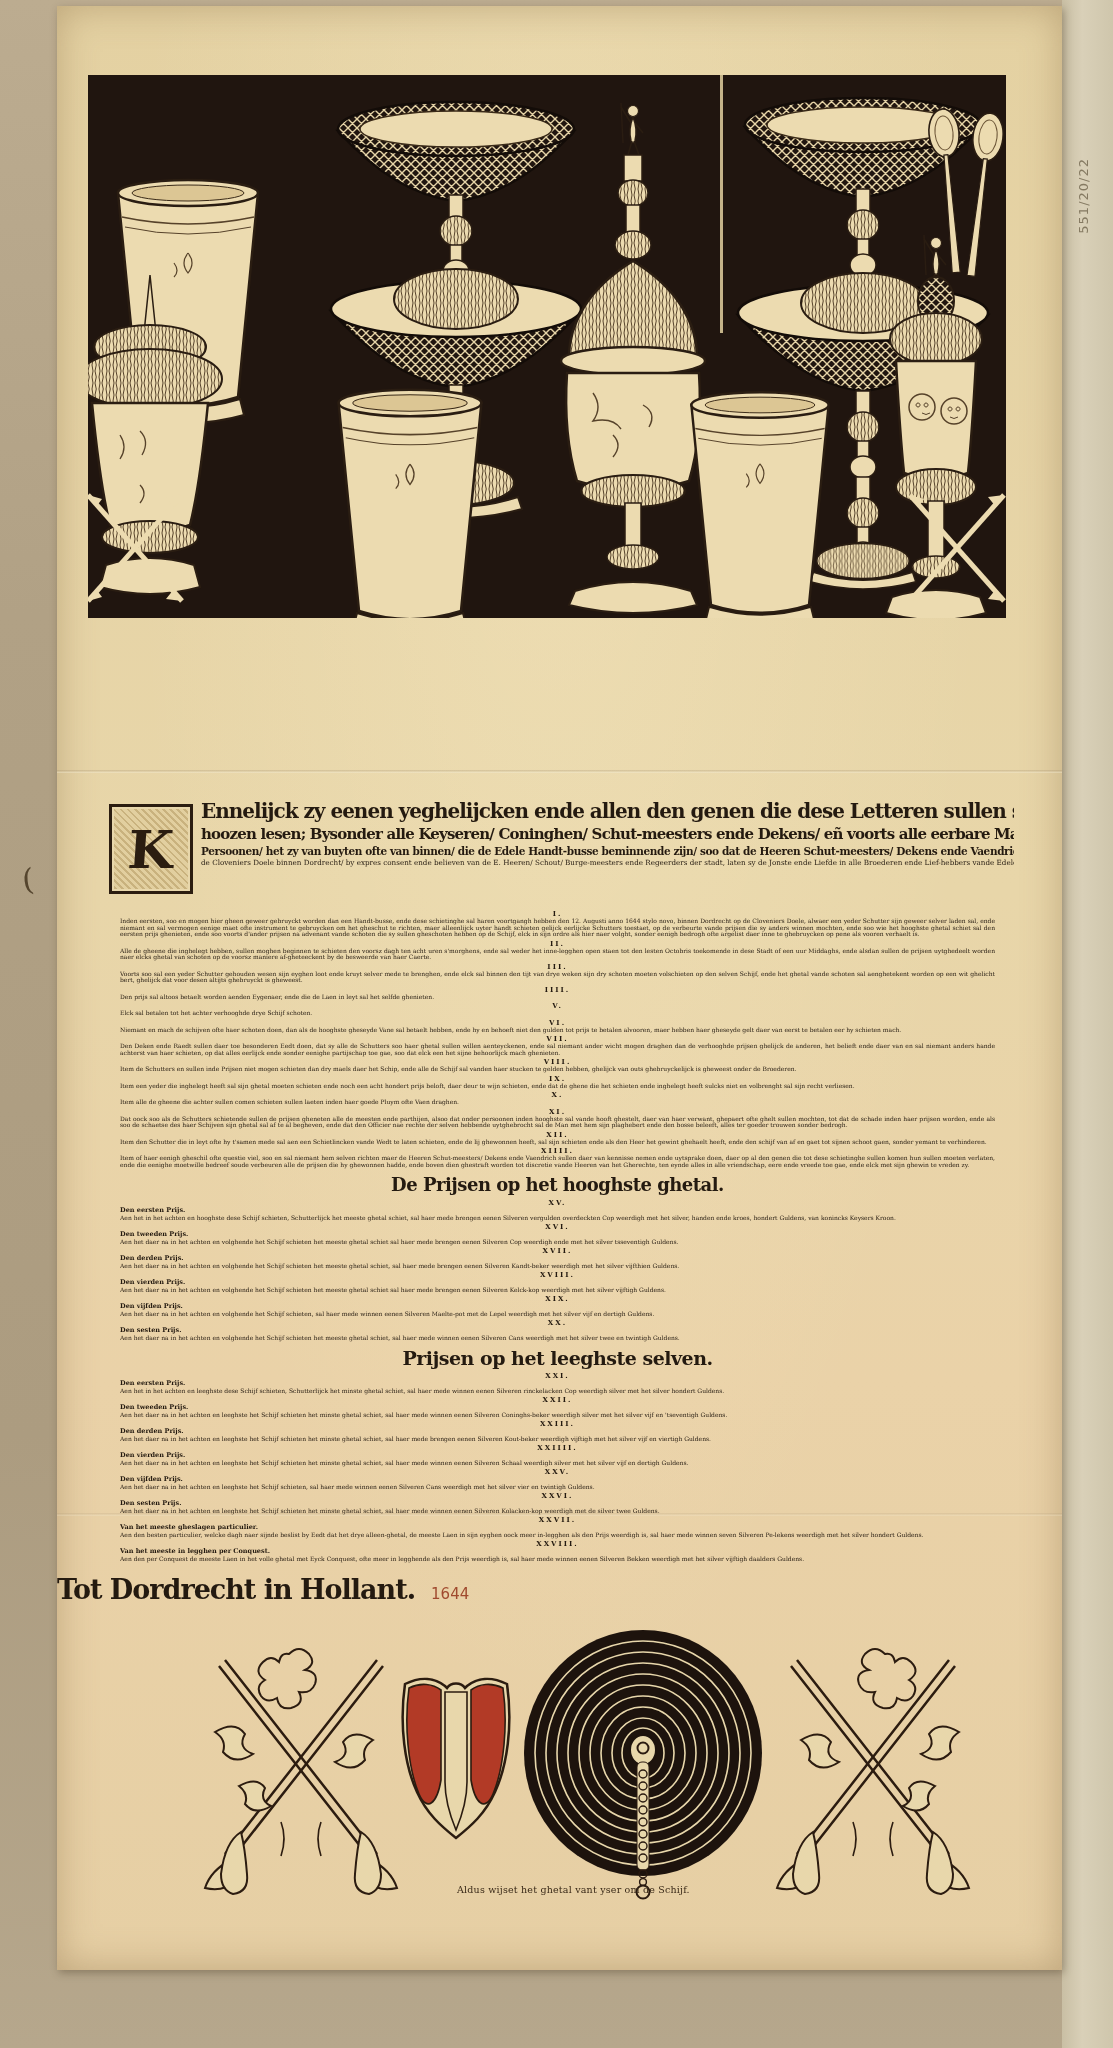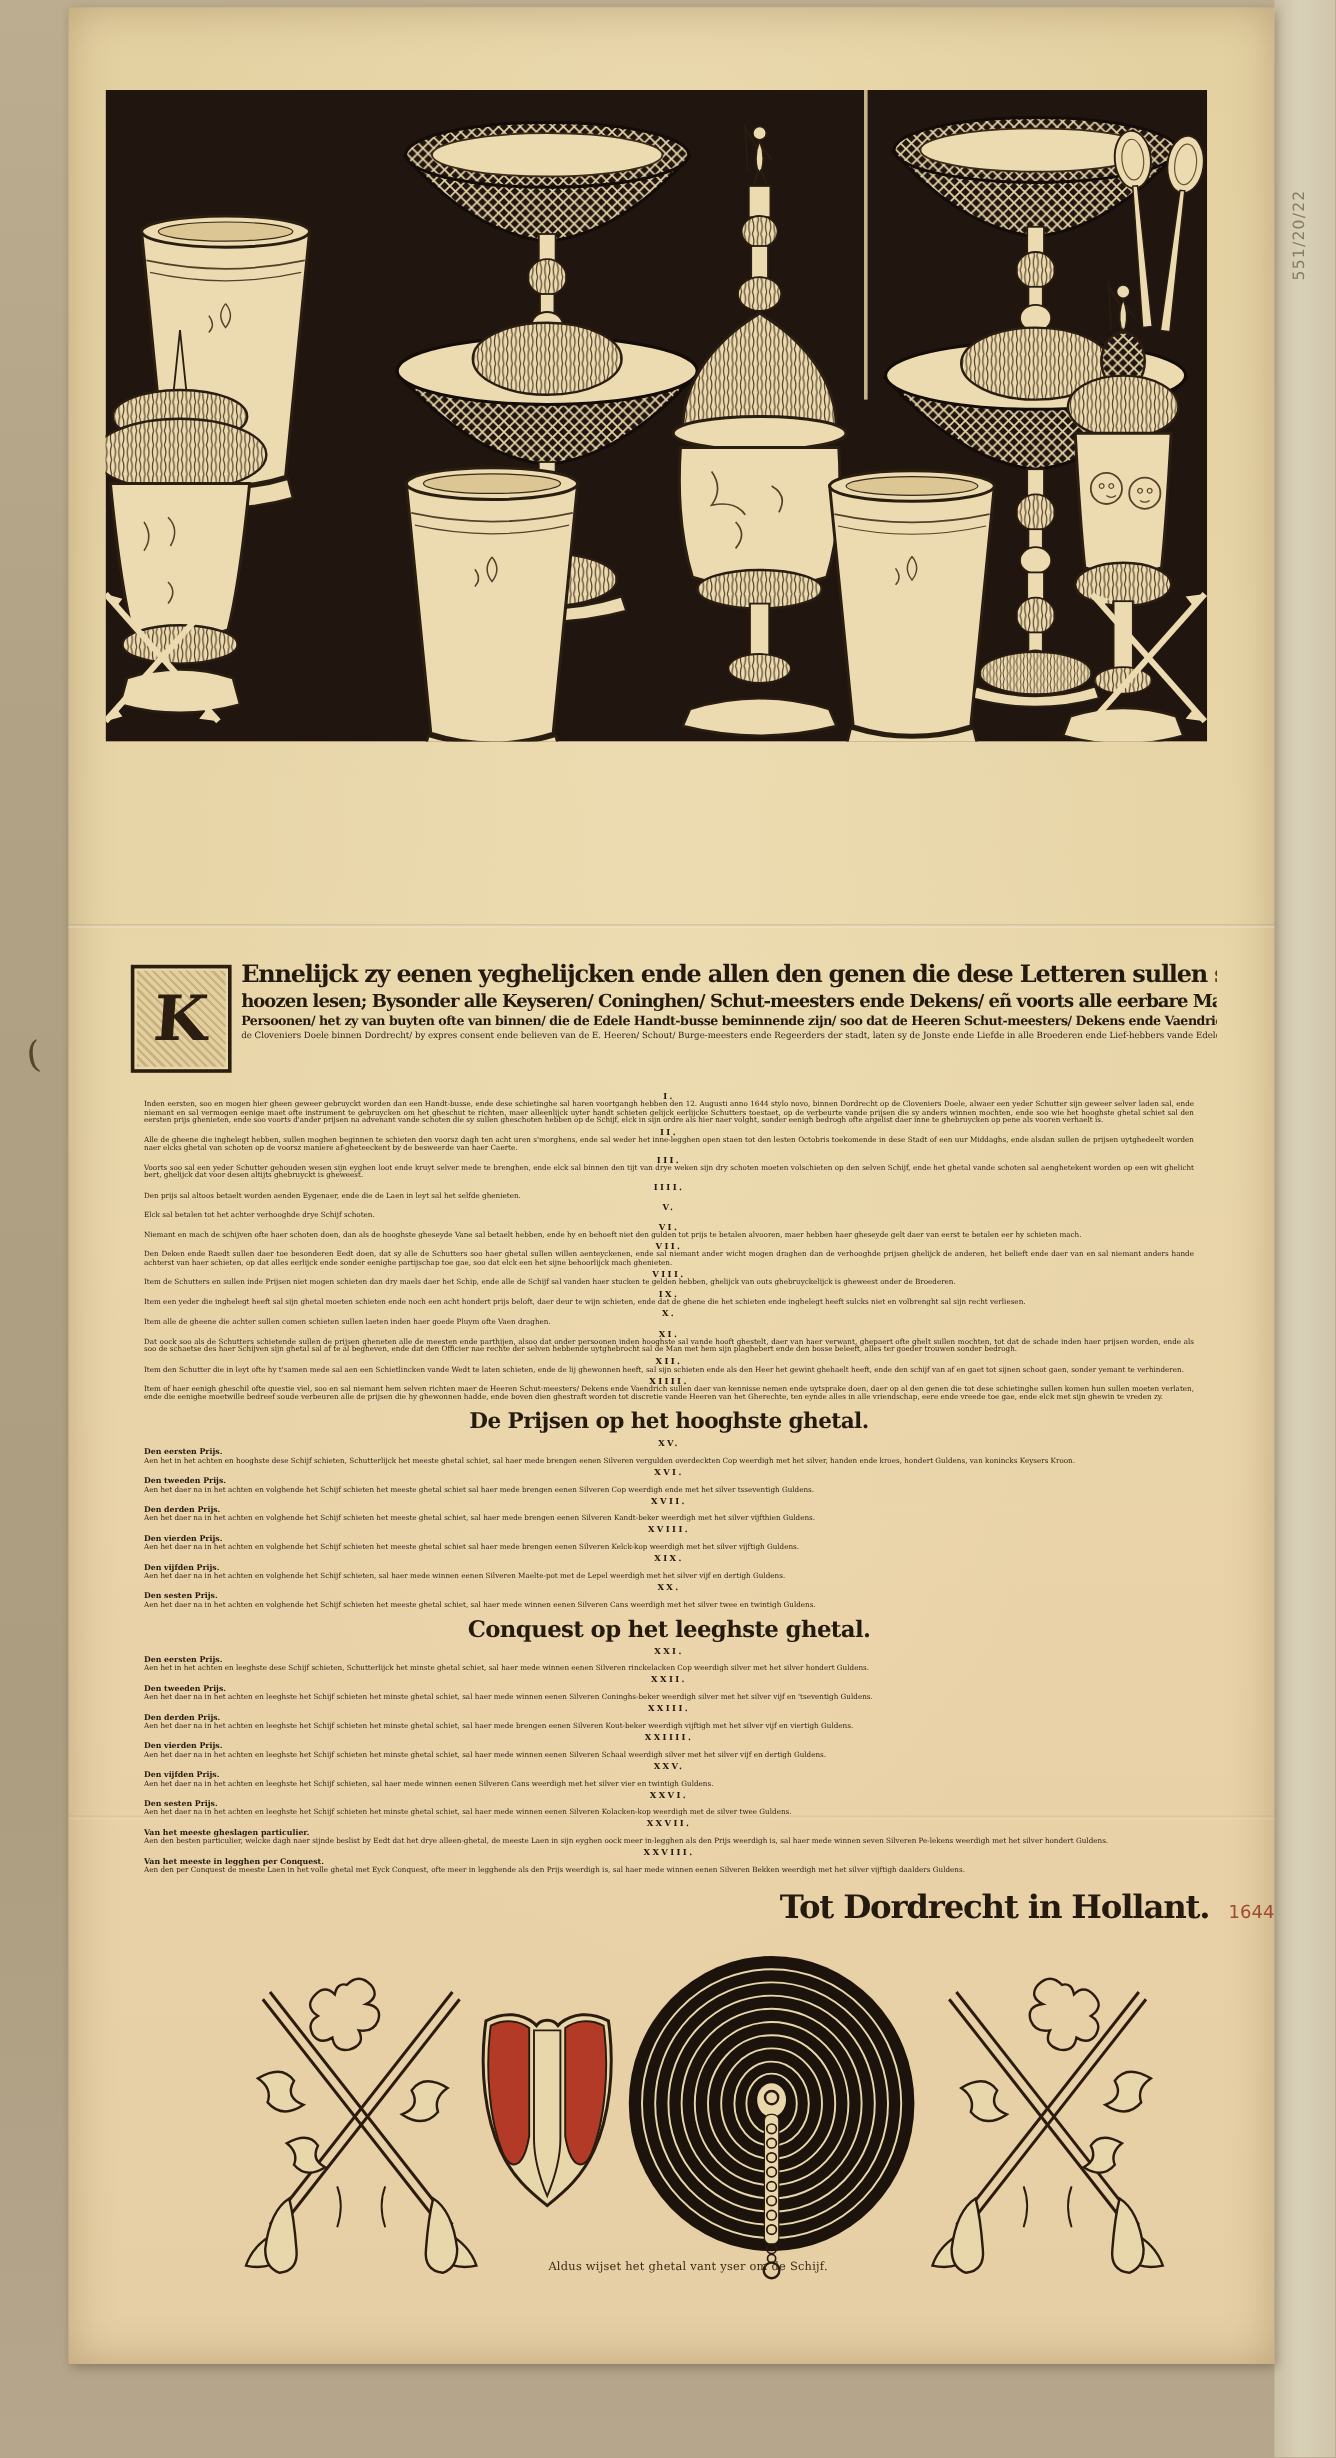--- a/index.html
+++ b/index.html
@@ -41,21 +41,21 @@
   #flow{position:absolute;left:63px;top:902px;width:875px;height:668px;
       overflow:hidden;color:#241a10;}
   .art-num,.p-num{text-align:center;font-size:7px;font-weight:bold;letter-spacing:2px;
       line-height:8px;margin-top:2px;}
   .art-text,.p-text,.final{font-size:6px;line-height:6.5px;text-align:justify;margin:0;}
   .p-label{text-align:left;font-size:6.5px;font-weight:bold;line-height:7.5px;}
   .h-big{text-align:center;font-size:18px;font-weight:bold;letter-spacing:-0.5px;
       margin:5px 0 2px 0;line-height:24px;}
   .h-big2{font-size:19px;}
   
-  #colophon{position:absolute;left:0;top:1568px;width:1005px;text-align:right;color:#241a10;}
+  #colophon{position:absolute;left:0;top:1568px;width:1005px;text-align:left;color:#241a10;}
   #colophon .place{font-size:27px;font-weight:bold;letter-spacing:-1px;}
   #colophon .year{font-size:15px;color:#a04a2e;margin-left:16px;font-family:"DejaVu Sans",sans-serif;}
   
   .cut{position:absolute;}
   #caption{position:absolute;left:400px;top:1878px;width:480px;
       font-size:9.5px;color:#3a2a18;letter-spacing:.2px;}
 </style>
 </head>
 <body>
 
@@ -356,21 +356,21 @@
             <p class="p-text">Aen het daer na in het achten en volghende het Schijf schieten, sal haer mede winnen eenen Silveren Maelte-pot met de Lepel weerdigh met het silver vijf en dertigh Guldens.</p>
           </div>
 
           <div class="prize">
             <div class="p-num">XX.</div>
             <div class="p-label">Den sesten Prijs.</div>
             <p class="p-text">Aen het daer na in het achten en volghende het Schijf schieten het meeste ghetal schiet, sal haer mede winnen eenen Silveren Cans weerdigh met het silver twee en twintigh Guldens.</p>
           </div>
         </div>
 
-      <div class="h-big h-big2">Conquest op het leeghste ghetal.</div>
+      <div class="h-big h-big2">Prijsen op het leeghste selven.</div>
 
       <div>
 
           <div class="prize">
             <div class="p-num">XXI.</div>
             <div class="p-label">Den eersten Prijs.</div>
             <p class="p-text">Aen het in het achten en leeghste dese Schijf schieten, Schutterlijck het minste ghetal schiet, sal haer mede winnen eenen Silveren rinckelacken Cop weerdigh silver met het silver hondert Guldens.</p>
           </div>
 
           <div class="prize">

